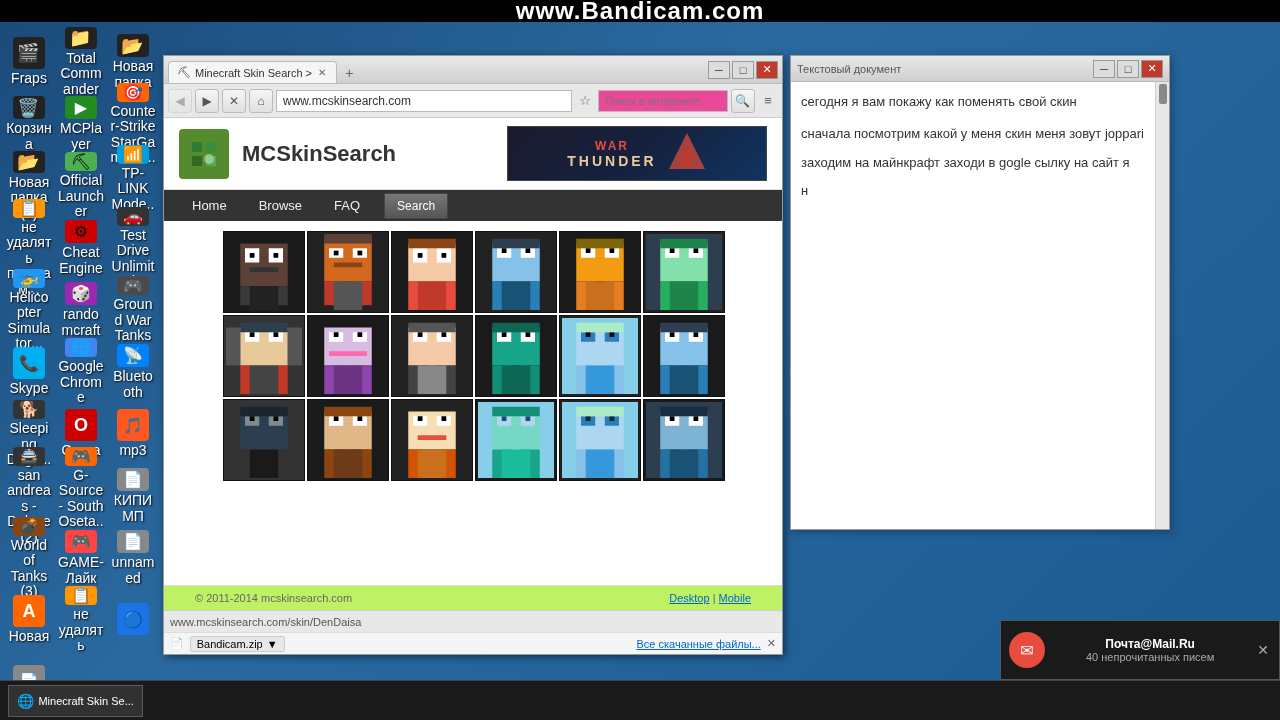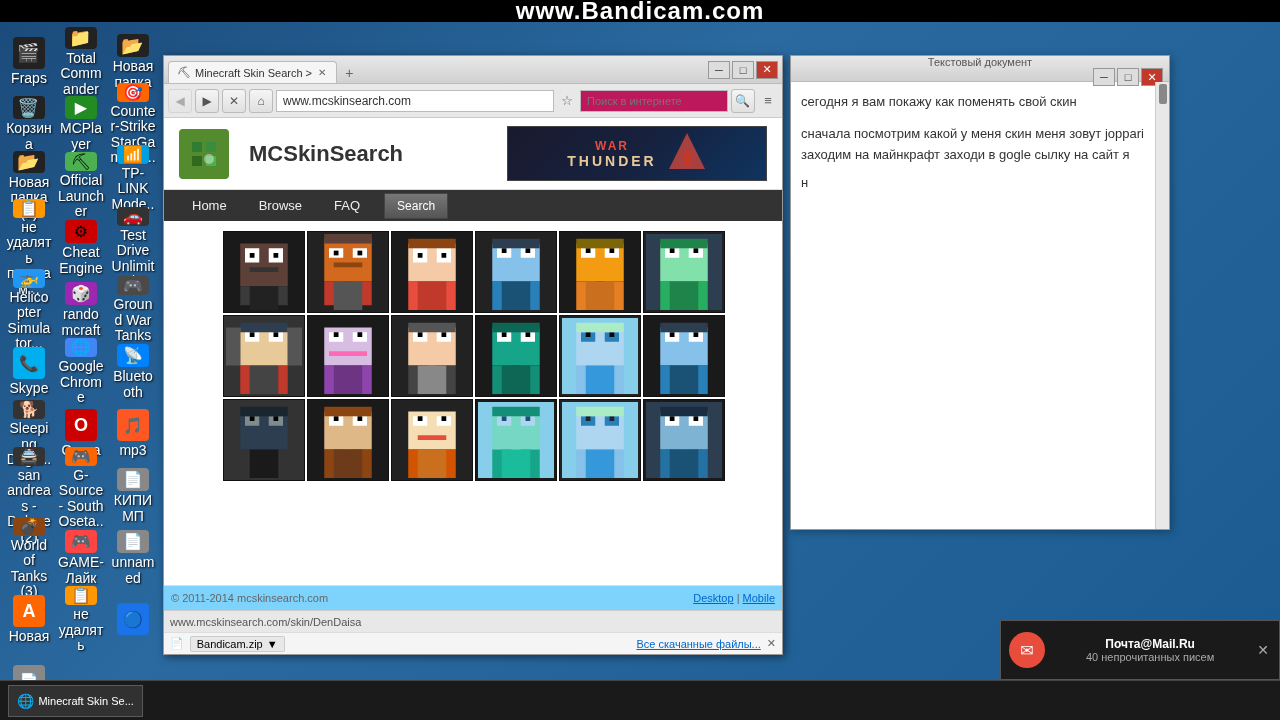--- a/index.html
+++ b/index.html
@@ -211,26 +211,26 @@
       flex: 1;
       height: 22px;
       border: 1px solid #bbb;
       padding: 0 6px;
       font-size: 12px;
       background: #fff;
       color: #333;
     }
 
     .search-bar-browser {
-      width: 148px;
+      width: 130px;
       height: 22px;
       border: 1px solid #bbb;
       padding: 8px 6px;
       font-size: 11px;
-      background: #be185d;
+      background: #ec4899;
     }
 
     .star-btn, .menu-btn {
       width: 20px;
       height: 22px;
       display: flex;
       align-items: center;
       justify-content: center;
       font-size: 13px;
       cursor: pointer;
@@ -252,21 +252,21 @@
       display: flex;
       align-items: center;
       justify-content: space-between;
       border-bottom: 1px solid #ddd;
       flex-shrink: 0;
     }
 
     .site-logo {
       display: flex;
       align-items: center;
-      gap: 20px;
+      gap: 13px;
     }
 
     .logo-icon {
       width: 50px;
       height: 50px;
       background: #558b2f;
       border-radius: 4px;
       display: flex;
       align-items: center;
       justify-content: center;
@@ -359,24 +359,24 @@
       background: #222;
       border: 1px solid #111;
       display: flex;
       align-items: center;
       justify-content: center;
       overflow: hidden;
       cursor: pointer;
     }
 
     .site-footer {
-      padding: 6px 7px;
+      padding: 6px 31px;
       font-size: 11px;
       color: #666;
-      background: #7dd3fc;
+      background: #bef264;
       border-top: 1px solid #ddd;
       display: flex;
       justify-content: space-between;
       flex-shrink: 0;
       align-items: flex-end;
     }
 
     
     .browser-statusbar {
       height: 22px;
@@ -443,21 +443,20 @@
     }
 
     .text-titlebar {
       height: 26px;
       background: linear-gradient(to bottom, #e8e8e8, #d0d0d0);
       border-bottom: 1px solid #bbb;
       display: flex;
       align-items: center;
       padding: 0 6px;
       flex-shrink: 0;
-      flex-direction: column;
     }
 
     .text-titlebar-controls {
       margin-left: auto;
       display: flex;
       gap: 2px;
     }
 
     .text-content {
       flex: 1;
@@ -1055,21 +1054,21 @@
       <span style="font-size:11px; color:#555;">Текстовый документ</span>
       <div class="text-titlebar-controls">
         <div class="win-btn minimize">─</div>
         <div class="win-btn maximize">□</div>
         <div class="win-btn close">✕</div>
       </div>
     </div>
     <div class="text-main">
       <div class="text-content">
         <p style="margin-bottom:11px;">сегодня я вам покажу как поменять свой скин</p>
-        <p style="margin-bottom:0;">сначала посмотрим какой у меня скин меня зовут joppari</p>
+        <p style="margin-bottom:8px;">сначала посмотрим какой у меня скин меня зовут joppari</p>
         <p style="margin-bottom:8px;">заходим на майнкрафт заходи в gogle сылку на сайт я</p>
         <p style="margin-bottom:8px;">н</p>
       </div>
       <div class="text-scrollbar">
         <div style="width:8px; height:20px; background:#888; margin:2px auto; border-radius:2px;"></div>
       </div>
     </div>
   </div>
 
   <div class="taskbar-notification">

